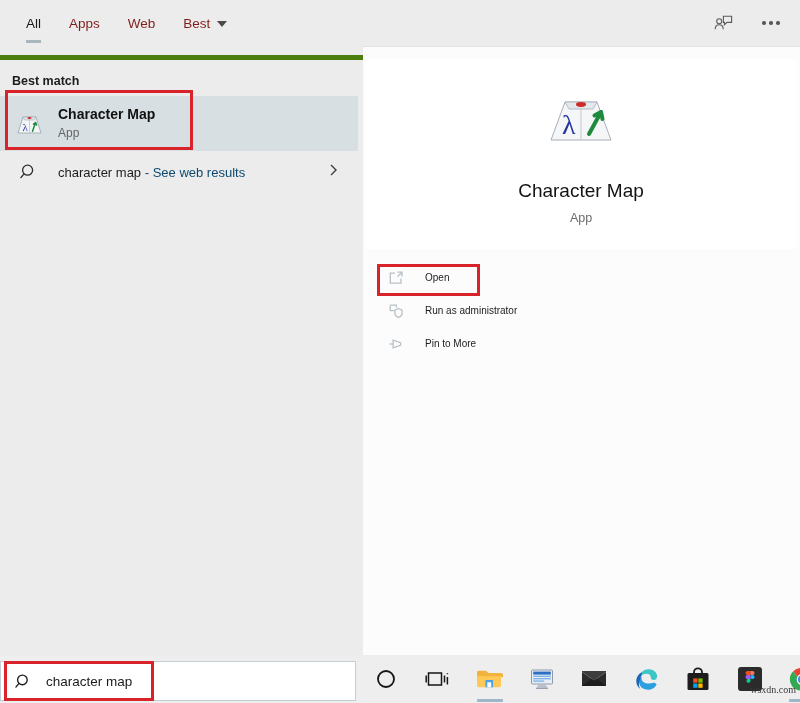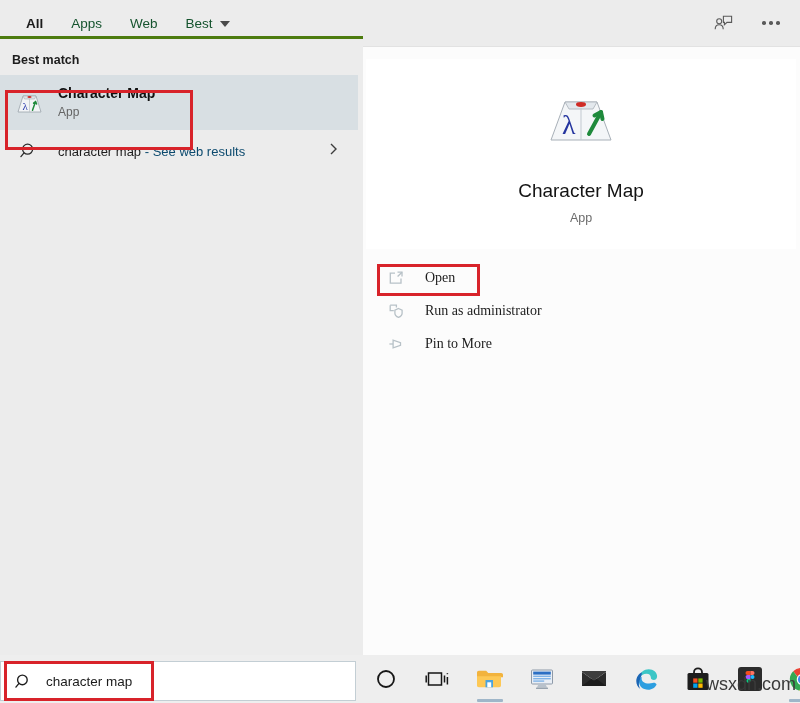--- a/index.html
+++ b/index.html
@@ -42,27 +42,27 @@
     height: 46px;
     padding-left: 12px;
   }
   .tab {
     position: relative;
     height: 46px;
     display: flex;
     align-items: center;
     padding: 0 14px;
     font-size: 13.5px;
-    color: #14532d;
+    color: #7f1d1d;
     cursor: default;
     white-space: nowrap;
   }
   .tab.active {
     color: #1b1b1b;
-    font-weight: bold;
+    font-weight: normal;
   }
   .tab.active::after {
     content: "";
     position: absolute;
     left: 14px; right: 14px;
     bottom: 3px;
     height: 3px;
     background: #a8b6bd;
   }
   .tab .caret {
@@ -98,25 +98,25 @@
   .dots i {
     width: 3.5px; height: 3.5px;
     border-radius: 50%;
     background: #5a5a5a;
     display: block;
   }
 
   
   .left-col {
     position: absolute;
-    left: 0; top: 36px;
+    left: 0; top: 55px;
     width: 363px;
     height: 609px;
     background: #ececec;
-    border-top: 3px solid #4d7c0f;
+    border-top: 5px solid #4d7c0f;
     box-sizing: border-box;
   }
   .section-head {
     font-size: 12.5px;
     font-weight: bold;
     color: #1d1d1d;
     padding: 14px 0 8px 12px;
   }
   .section-head.web { padding-top: 15px; }
 
@@ -225,24 +225,23 @@
   .action-icon {
     width: 20px; height: 20px;
     flex: 0 0 20px;
     display: flex;
     align-items: center;
     justify-content: center;
     margin-right: 19px;
     color: #b9c3c9;
   }
   .action-label {
-    font-size: 14px;
+    font-size: 10px;
     color: #1d1d1d;
     white-space: nowrap;
-    font-family: Liberation Serif, serif;
   }
 
   
   .anno {
     position: absolute;
     border: 3px solid #d8232a;
     box-sizing: border-box;
     pointer-events: none;
     z-index: 40;
   }
@@ -297,24 +296,24 @@
     bottom: 1px;
     left: 13px; right: 13px;
     height: 3px;
     background: #9fb6c9;
     border-radius: 1px;
   }
   .watermark {
     position: absolute;
     right: 4px;
     bottom: 8px;
-    font-size: 18px;
+    font-size: 10px;
     color: #3a3a3a;
     z-index: 50;
-    font-family: Liberation Sans, sans-serif;
+    font-family: Liberation Serif, serif;
   }
 </style>
 </head>
 <body>
 
 <div class="search-window">
 
   <div class="tabbar">
     <div class="tabs">
       <div class="tab active">

